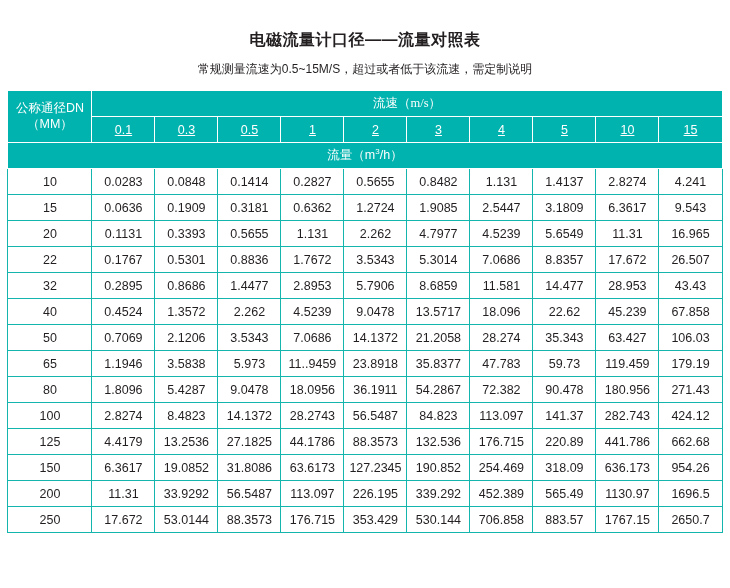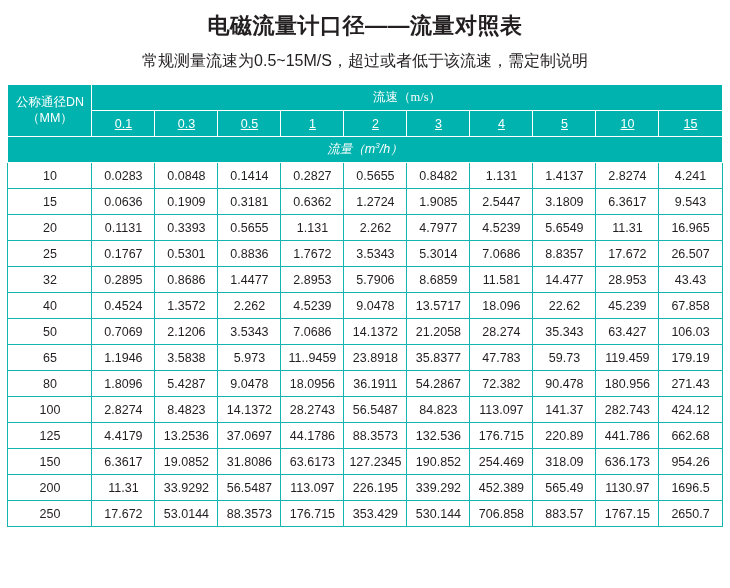--- a/index.html
+++ b/index.html
@@ -14,29 +14,29 @@
     color: #231f20;
     -webkit-font-smoothing: antialiased;
   }
   .page {
     width: 730px;
     box-sizing: border-box;
     padding: 8px 6px 0 6px;
   }
   .title {
     text-align: center;
-    font-size: 22px;
+    font-size: 16px;
     font-weight: bold;
     color: #231f20;
     letter-spacing: 0.5px;
-    margin: 3px 0 10px 0;
+    margin: 22px 0 10px 0;
   }
   .subtitle {
     text-align: center;
-    font-size: 16px;
+    font-size: 12px;
     color: #231f20;
     margin: 0 0 12px 0;
   }
   table.flowtable {
     border-collapse: collapse;
     width: 656px;
     margin: 0 auto;
     table-layout: fixed;
   }
   table.flowtable td, table.flowtable th {
@@ -69,21 +69,20 @@
     color: #ffffff !important;
     font-size: 12.5px;
     border-color: #ffffff !important;
     text-decoration: underline;
   }
   .hdr-flow {
     background: #00b3ae !important;
     color: #ffffff !important;
     font-size: 13px;
     border-color: #ffffff !important;
-    font-style: italic;
   }
   .col-dn { width: 84px; }
   .col-v { width: 63px; }
   sup { font-size: 8px; vertical-align: super; }
 </style>
 </head>
 <body>
 
 <div class="page">
   <div class="title">电磁流量计口径——流量对照表</div>
@@ -163,21 +162,21 @@
           <td>0.5655</td>
           <td>1.131</td>
           <td>2.262</td>
           <td>4.7977</td>
           <td>4.5239</td>
           <td>5.6549</td>
           <td>11.31</td>
           <td>16.965</td>
         </tr>
         <tr>
-          <td>25</td>
+          <td>22</td>
           <td>0.1767</td>
           <td>0.5301</td>
           <td>0.8836</td>
           <td>1.7672</td>
           <td>3.5343</td>
           <td>5.3014</td>
           <td>7.0686</td>
           <td>8.8357</td>
           <td>17.672</td>
           <td>26.507</td>
@@ -257,21 +256,21 @@
           <td>84.823</td>
           <td>113.097</td>
           <td>141.37</td>
           <td>282.743</td>
           <td>424.12</td>
         </tr>
         <tr>
           <td>125</td>
           <td>4.4179</td>
           <td>13.2536</td>
-          <td>37.0697</td>
+          <td>27.1825</td>
           <td>44.1786</td>
           <td>88.3573</td>
           <td>132.536</td>
           <td>176.715</td>
           <td>220.89</td>
           <td>441.786</td>
           <td>662.68</td>
         </tr>
         <tr>
           <td>150</td>

